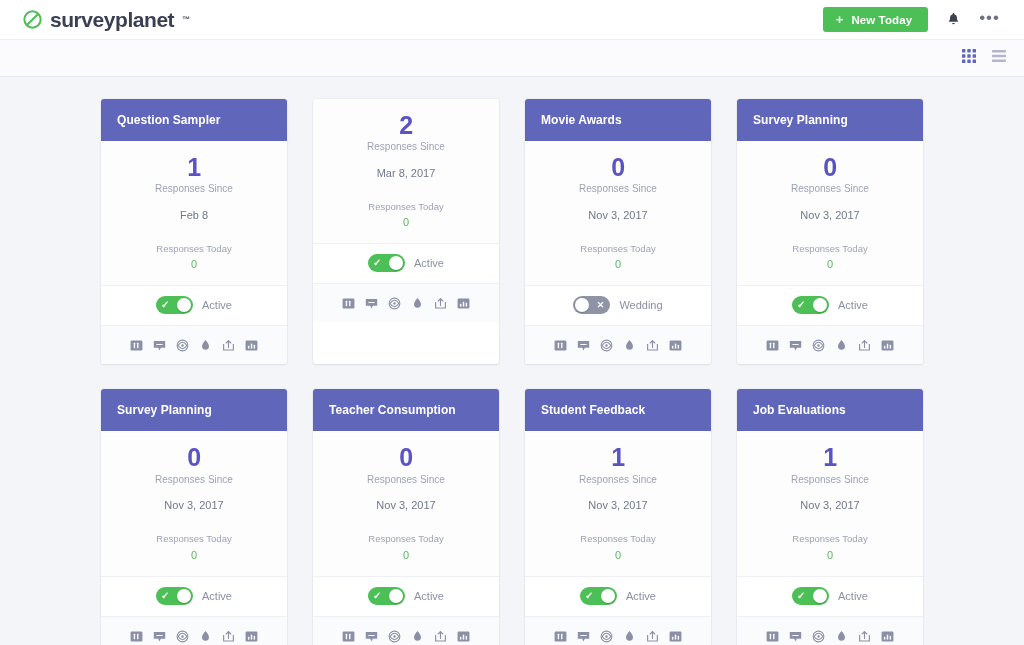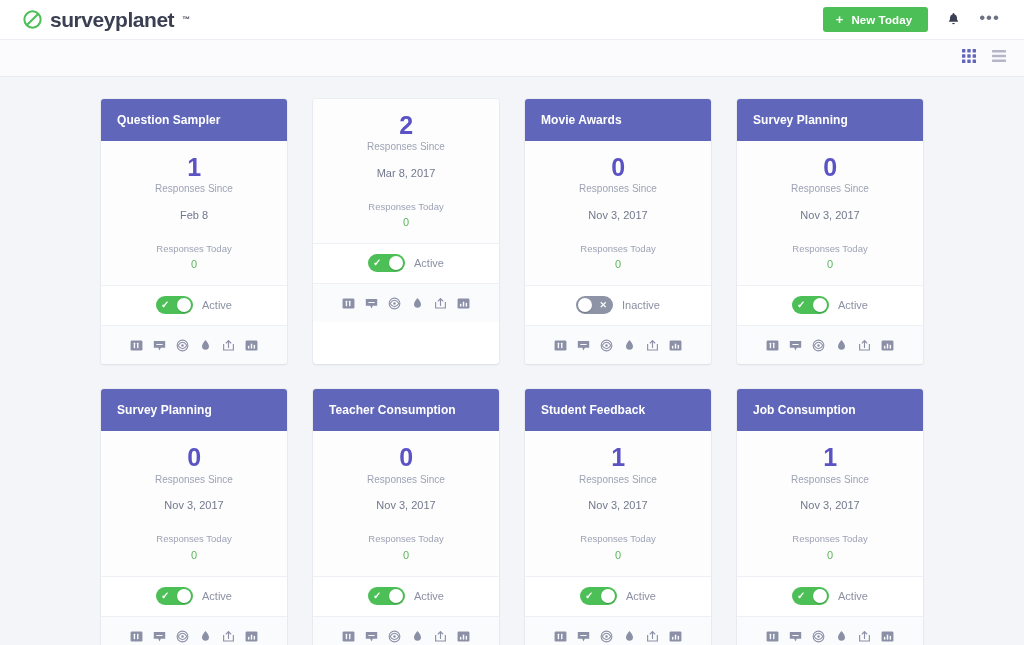--- a/index.html
+++ b/index.html
@@ -432,21 +432,21 @@
       <div class="stat-date">Nov 3, 2017</div>
       <div class="stat-label-2">Responses Today</div>
       <div class="stat-today">0</div>
     </div>
 
     <div class="card-toggle-row">
       <span class="switch off">
         <span class="glyph">✕</span>
         <span class="knob"></span>
       </span>
-      <span class="toggle-text">Inactive</span>
+      <span class="toggle-text">Wedding</span>
     </div>
 
     <div class="card-actions">
       <span class="action-icon">
         <svg viewBox="0 0 16 16" fill="#8b90a6">
           <rect x="0.7" y="1.8" width="14.6" height="12.4" rx="1.6"></rect>
           <rect x="4.6" y="4.6" width="1.7" height="6.8" rx="0.5" fill="#fafbfd"></rect>
           <rect x="8.7" y="4.6" width="1.7" height="6.8" rx="0.5" fill="#fafbfd"></rect>
         </svg>
       </span>
@@ -741,21 +741,21 @@
           <rect x="3.6" y="8.4" width="1.8" height="3.4" fill="#fafbfd"></rect>
           <rect x="7.1" y="5.8" width="1.8" height="6" fill="#fafbfd"></rect>
           <rect x="10.6" y="7.2" width="1.8" height="4.6" fill="#fafbfd"></rect>
         </svg>
       </span>
     </div>
   </div>
 
   <div class="card">
     <div class="card-header">
-      <span class="card-title">Job Consumption</span>
+      <span class="card-title">Job Evaluations</span>
     </div>
 
     <div class="card-stats">
       <div class="stat-count">1</div>
       <div class="stat-label">Responses Since</div>
       <div class="stat-date">Nov 3, 2017</div>
       <div class="stat-label-2">Responses Today</div>
       <div class="stat-today">0</div>
     </div>
 

